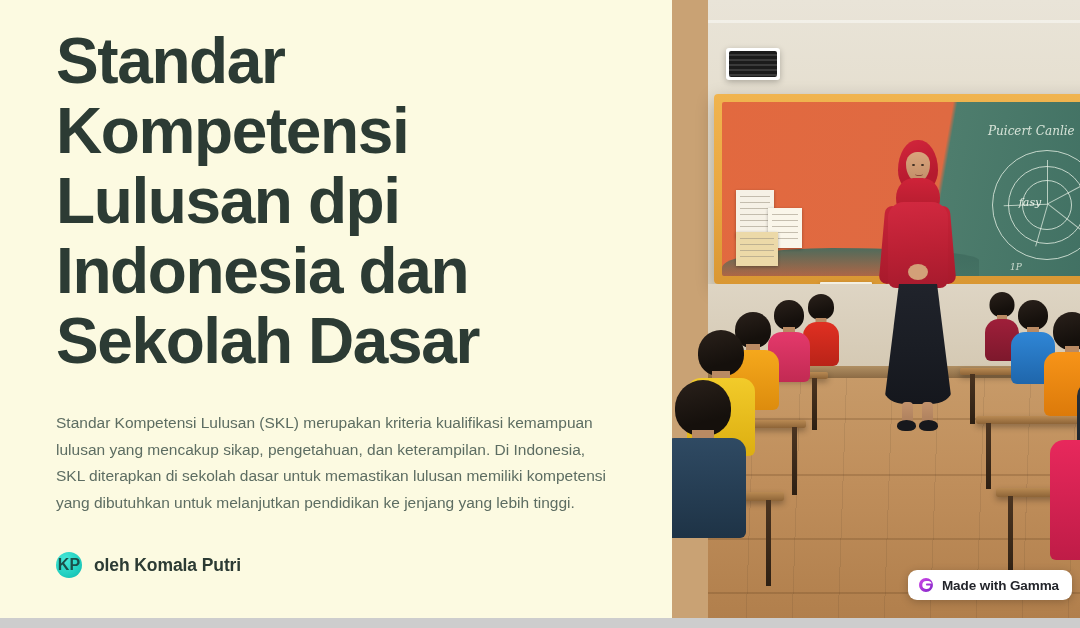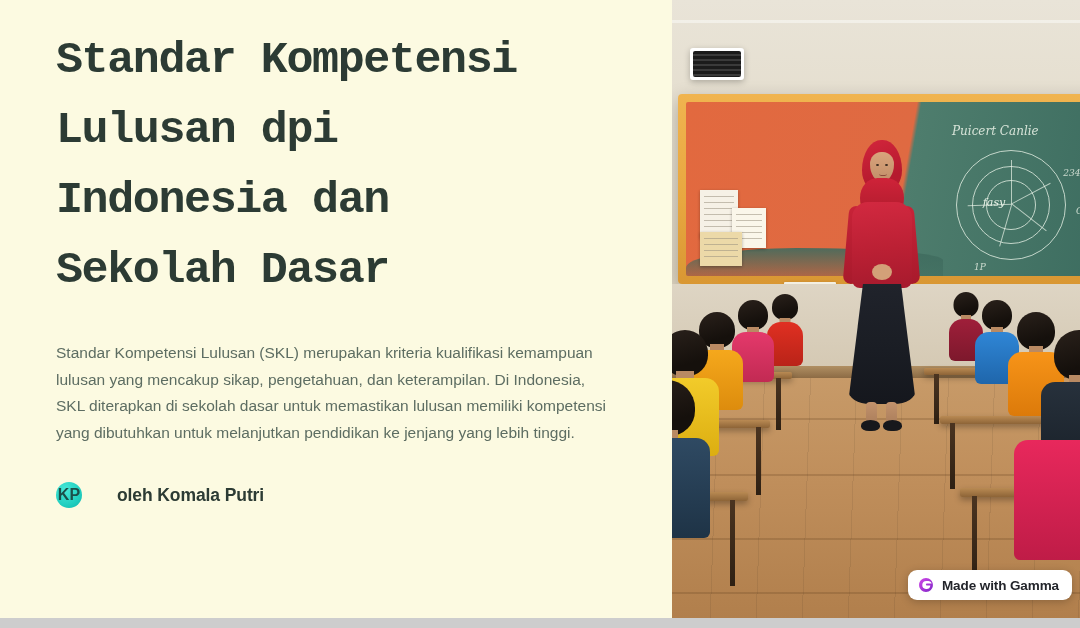--- a/index.html
+++ b/index.html
@@ -20,22 +20,22 @@
     width:672px;
     height:618px;
     background:#fcfae1;
     padding:18px 56px 0 56px;
     display:flex;
     flex-direction:column;
     justify-content:flex-start;
     position:relative;
   }
   .title {
-    font-family:Liberation Mono, monospace;
-    font-size:45px;
+    font-family:Liberation Sans, sans-serif;
+    font-size:64px;
     line-height:70px;
     font-weight:700;
     letter-spacing:-1.4px;
     color:#2c3b34;
     max-width:520px;
     margin-top:8px;
   }
   .body-text {
     margin-top:34px;
     font-size:15.5px;
@@ -58,32 +58,31 @@
     font-size:16px; font-weight:700;
     color:#1b4f4a;
     letter-spacing:0.2px;
     flex:0 0 auto;
   }
   .byline-name {
     font-size:17.5px;
     font-weight:700;
     color:#2c3b34;
     letter-spacing:-0.1px;
-    margin-left:23px;
   }
 
   
   .right-panel {
     width:408px;
     height:618px;
     position:relative;
     overflow:hidden;
     background:#c9a274;
   }
-  .photo { position:absolute; inset:0; }
+  .photo { position:absolute; inset:0;margin-left:36px; }
 
   
   .wall {
     position:absolute; left:0; top:0; width:100%; height:70%;
     background:linear-gradient(180deg,#e9e4d8 0%, #e4ddcd 30%, #ded5c2 60%, #d8cdb6 100%);
   }
   .wall-seam {
     position:absolute; left:0; top:20px; width:100%; height:3px;
     background:rgba(255,255,255,.45);
   }

